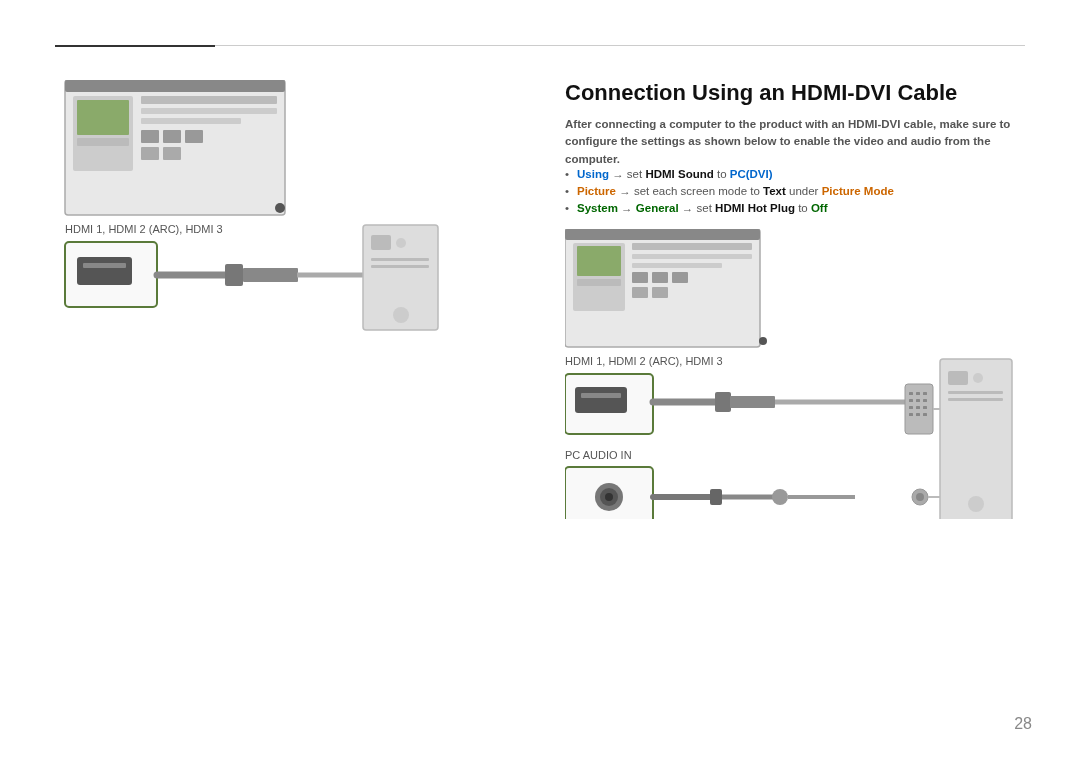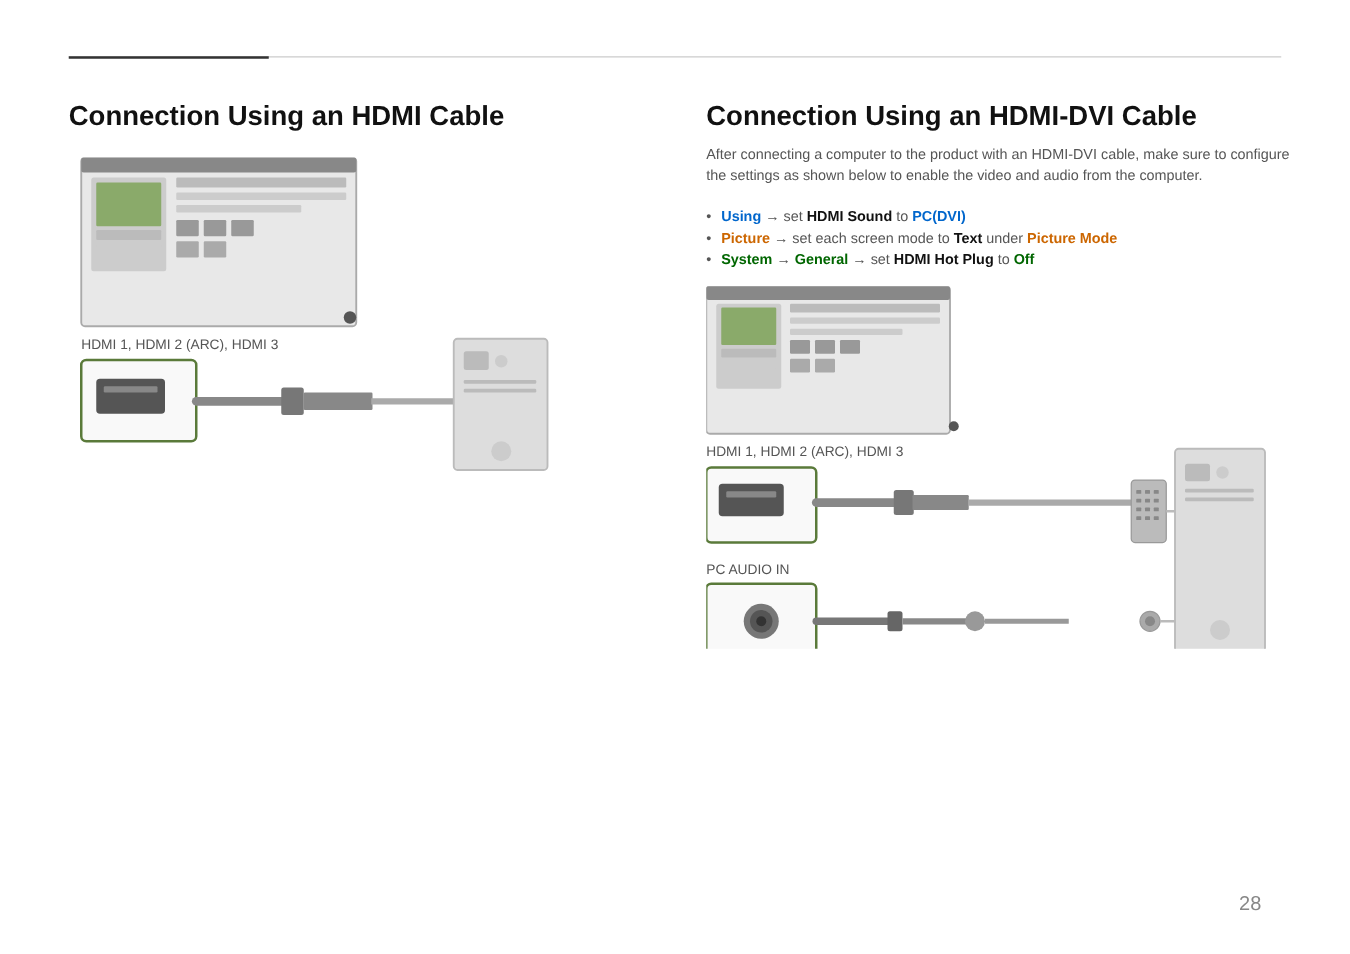--- a/index.html
+++ b/index.html
@@ -68,22 +68,23 @@
       font-size: 22px;
       font-weight: bold;
       color: #111;
       margin-bottom: 10px;
     }
 
     .description-text {
       font-size: 11.5px;
       color: #555;
       line-height: 1.5;
-      margin-bottom: 17px;
+      margin-bottom: 0;
       max-width: 480px;
+      font-weight: bold;
     }
 
     .bullet-list {
       list-style: none;
       margin-bottom: 15px;
     }
     .bullet-list li {
       font-size: 11.5px;
       color: #555;
       margin-bottom: 5px;
@@ -98,36 +99,35 @@
     }
     .bold-text { font-weight: bold; color: #111; margin-top: 18px; }
     .highlight-text { font-weight: bold; color: #0066cc; }
     .highlight-orange { font-weight: bold; color: #cc6600; text-align: center; }
     .highlight-green { font-weight: bold; color: #006600; text-align: center; }
 
     
     .page-number {
       position: absolute;
       bottom: 30px;
-      right: 71px;
+      right: 48px;
       font-size: 16px;
       color: #888;
     }
   </style>
 </head>
 <body>
 
 <div class="page-container">
   <div class="top-divider"></div>
   <div class="top-divider-accent"></div>
 
   <div class="content-area">
 
     <div class="left-section">
-      <h2 class="section-title">Connection Using an HDMI Cable</h2>
 
       
       <svg width="410" height="330">
 
         <rect x="10" y="0" width="220" height="135" rx="3" fill="#e8e8e8" stroke="#aaa" stroke-width="1.5"></rect>
 
         <rect x="10" y="0" width="220" height="12" rx="2" fill="#888"></rect>
 
         <rect x="18" y="16" width="60" height="75" rx="2" fill="#ccc"></rect>
         <rect x="22" y="20" width="52" height="35" rx="1" fill="#8aaa6a"></rect>

